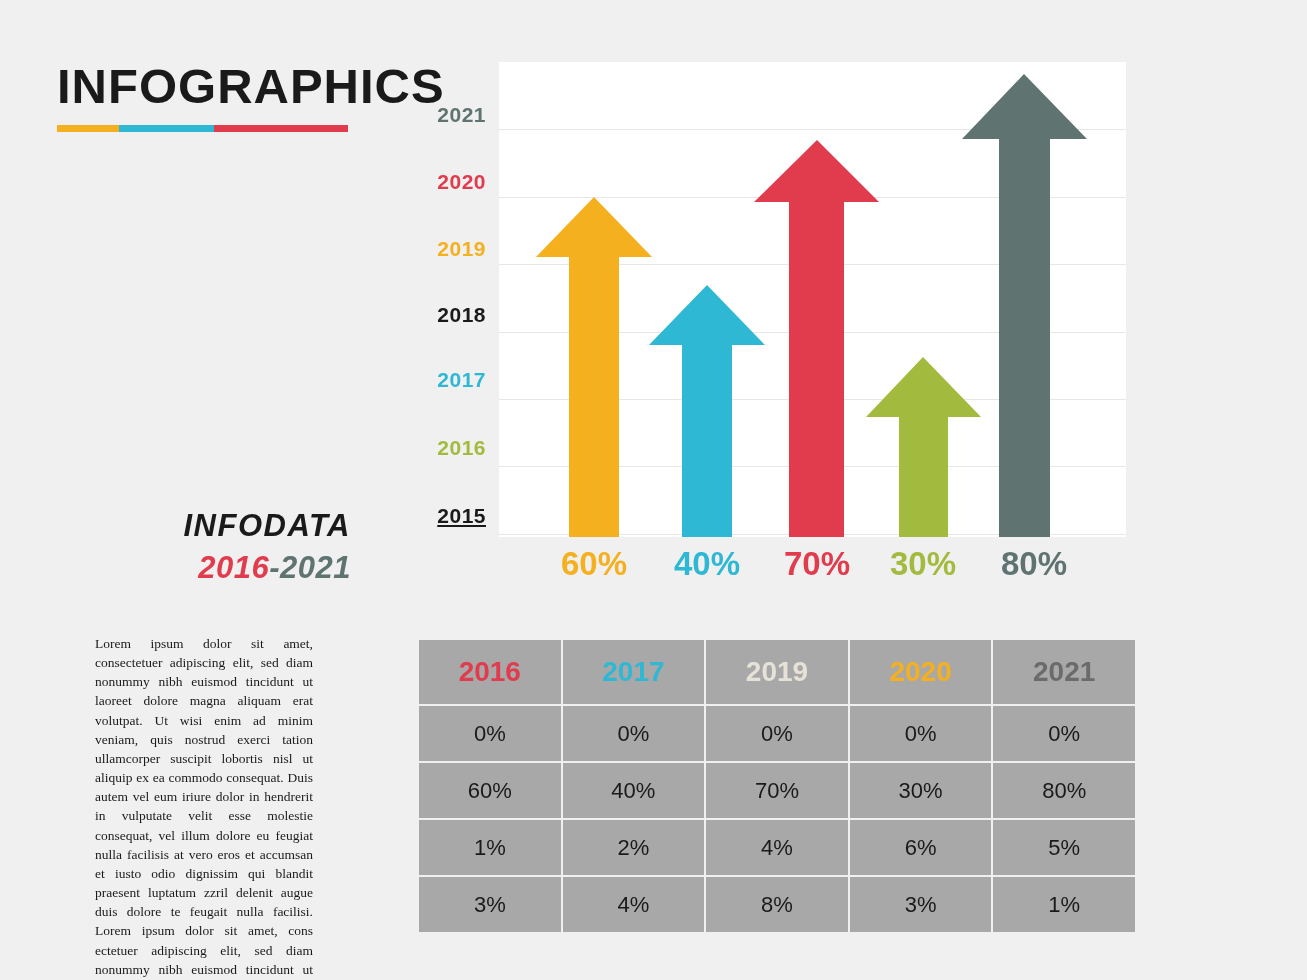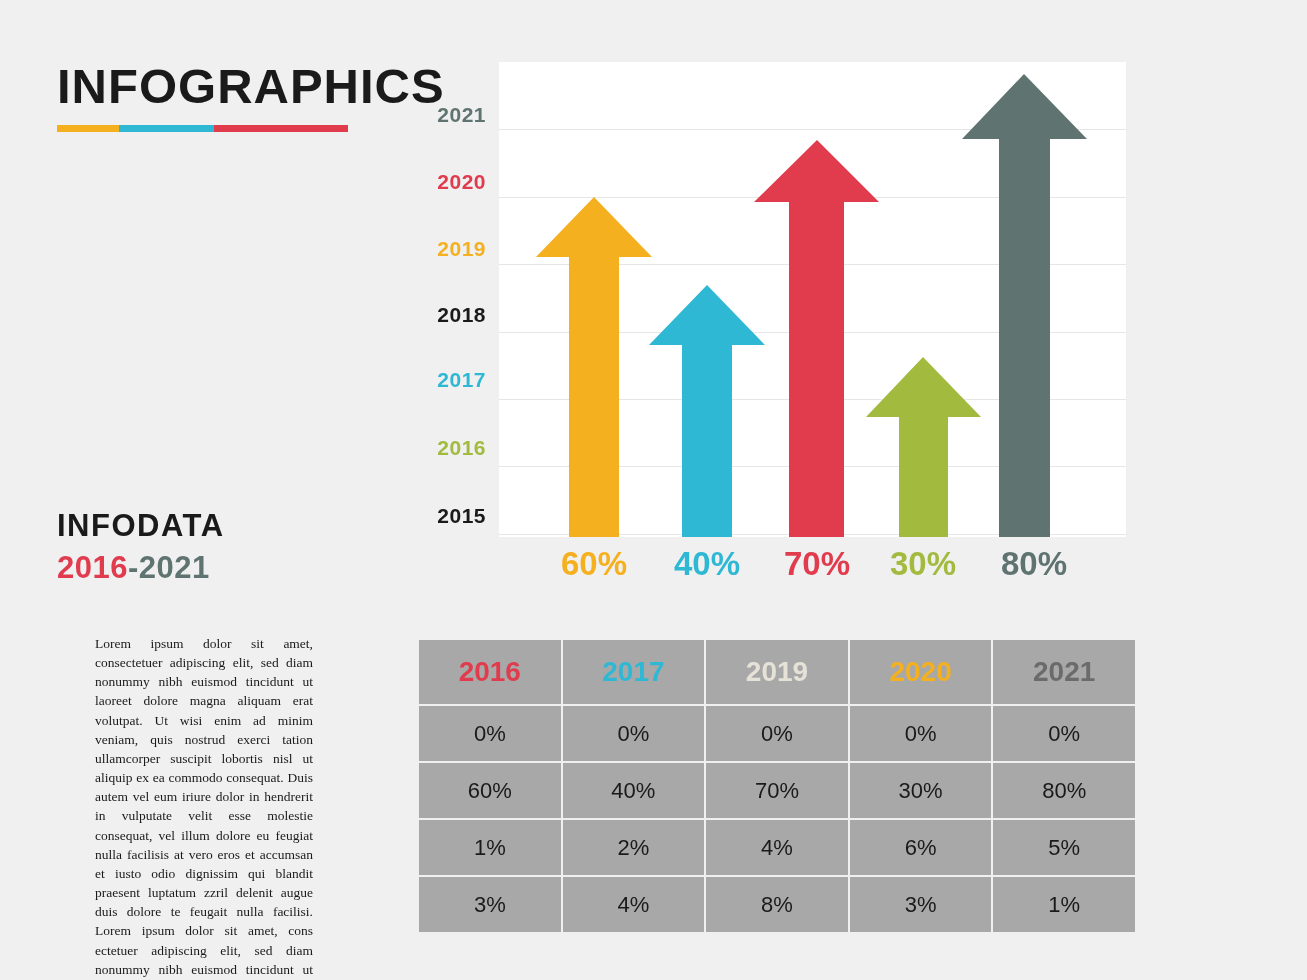--- a/index.html
+++ b/index.html
@@ -46,21 +46,22 @@
   .title-underline span { display: block; height: 100%; }
   .u1 { flex: 0 0 62px; background: #f5b01f; }
   .u2 { flex: 0 0 95px; background: #2eb8d4; }
   .u3 { flex: 1 1 auto; background: #e13b4e; }
 
   .infodata-block {
     position: absolute;
     left: 57px;
     top: 508px;
     width: 294px;
-    text-align: left;
+    text-align: right;
+    font-style: italic;
   }
   .infodata-title {
     font-weight: bold;
     font-size: 31px;
     letter-spacing: 1.5px;
     color: #1a1a1a;
     margin: 0;
   }
   .infodata-years {
     font-weight: bold;
@@ -216,21 +217,21 @@
     </svg>
   </div>
 
   <div class="y-labels">
     <div class="y-label" style="top: 53px; color: rgb(95, 116, 112);">2021</div>
     <div class="y-label" style="top: 120px; color: rgb(225, 59, 78);">2020</div>
     <div class="y-label" style="top: 187px; color: rgb(245, 176, 31);">2019</div>
     <div class="y-label" style="top: 253px; color: rgb(26, 26, 26);">2018</div>
     <div class="y-label" style="top: 318px; color: rgb(46, 184, 212);">2017</div>
     <div class="y-label" style="top: 386px; color: rgb(162, 187, 62);">2016</div>
-    <div class="y-label" style="top: 454px; color: rgb(26, 26, 26);">2015</div>
+    <div class="y-label" style="top: 454px; color: rgb(26, 26, 26); text-decoration: underline;">2015</div>
   </div>
 
   <div class="pct-row">
     <div class="pct-label" style="left: 95px; color: rgb(245, 176, 31);">60%</div>
     <div class="pct-label" style="left: 208px; color: rgb(46, 184, 212);">40%</div>
     <div class="pct-label" style="left: 318px; color: rgb(225, 59, 78);">70%</div>
     <div class="pct-label" style="left: 424px; color: rgb(162, 187, 62);">30%</div>
     <div class="pct-label" style="left: 535px; color: rgb(95, 116, 112);">80%</div>
   </div>
 

